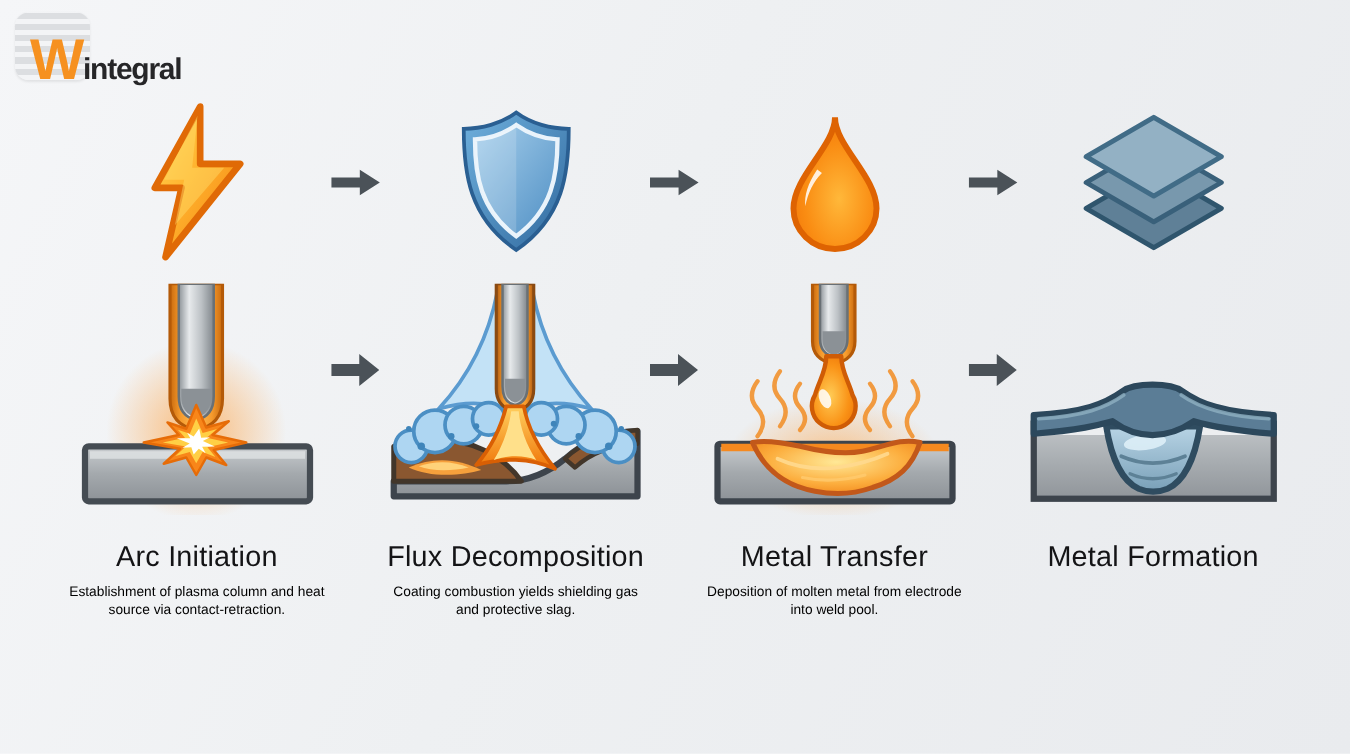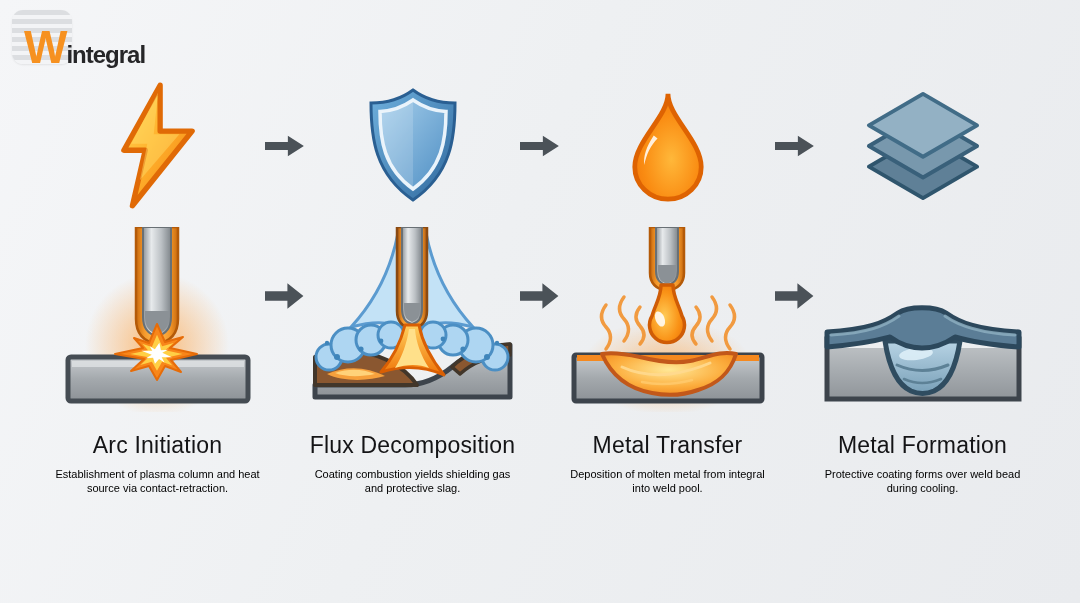--- a/index.html
+++ b/index.html
@@ -338,16 +338,15 @@
     </svg>
   </div>
 
   <div class="cell-title c1">Arc Initiation</div>
   <div class="cell-title c2">Flux Decomposition</div>
   <div class="cell-title c3">Metal Transfer</div>
   <div class="cell-title c4">Metal Formation</div>
 
   <div class="cell-desc c1">Establishment of plasma column and heat source via contact-retraction.</div>
   <div class="cell-desc c2">Coating combustion yields shielding gas and protective slag.</div>
-  <div class="cell-desc c3">Deposition of molten metal from integral into weld pool.</div>
-  <div class="cell-desc c4">Protective coating forms over weld bead during cooling.</div>
+  <div class="cell-desc c3">Deposition of molten metal from electrode into weld pool.</div>
 
 </div>
 
 </body></html>

